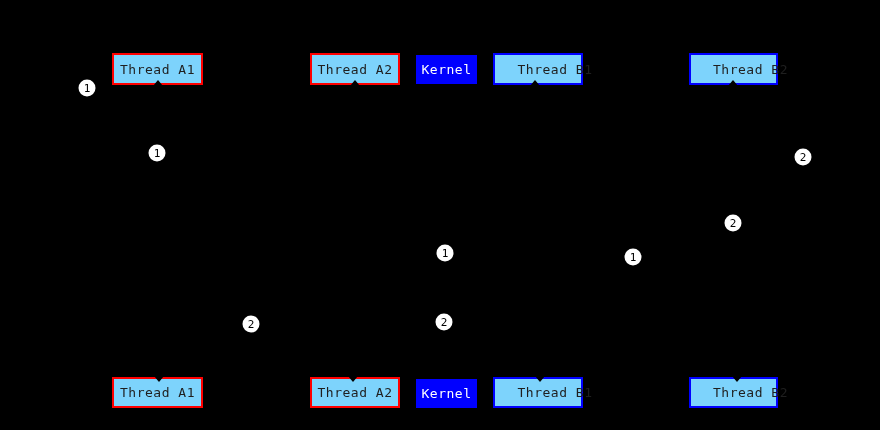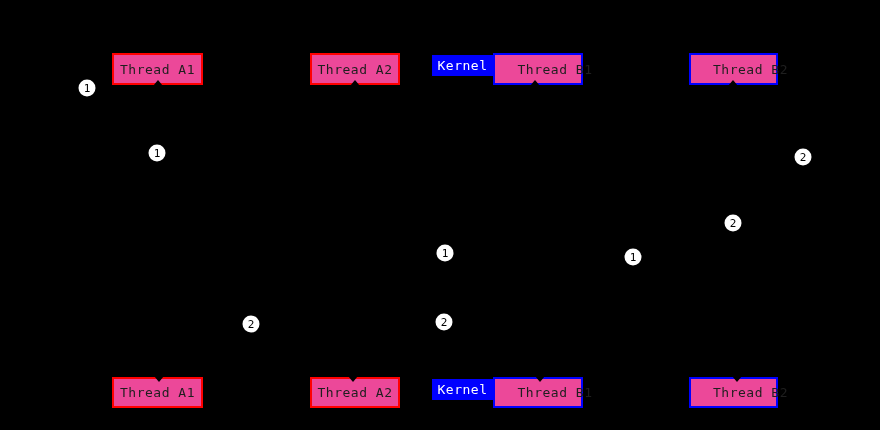--- a/index.html
+++ b/index.html
@@ -12,38 +12,37 @@
     width: 880px;
     height: 430px;
     background: #000000;
     overflow: hidden;
     font-family: "DejaVu Sans Mono", monospace;
   }
   .node {
     position: absolute;
     box-sizing: border-box;
     height: 32px;
-    background: #ec4899;
+    background: #7dd3fc;
     border: 2px solid #000000;
     display: flex;
     align-items: center;
     justify-content: center;
     font-size: 13px;
     color: #1f1f1f;
     letter-spacing: 0.5px;
     white-space: nowrap;
   }
   .node.red  { border-color: #ff0000; }
   .node.blue { border-color: #0000ff; padding-left: 34px; }
   .node.kernel {
     background: #0000ff;
     border: none;
-    height: 21px;
+    height: 29px;
     color: #ffffff;
-    margin-left: 16px;
   }
   .marker {
     position: absolute;
     width: 17px;
     height: 17px;
     border-radius: 50%;
     background: #ffffff;
     color: #000000;
     display: flex;
     align-items: center;

